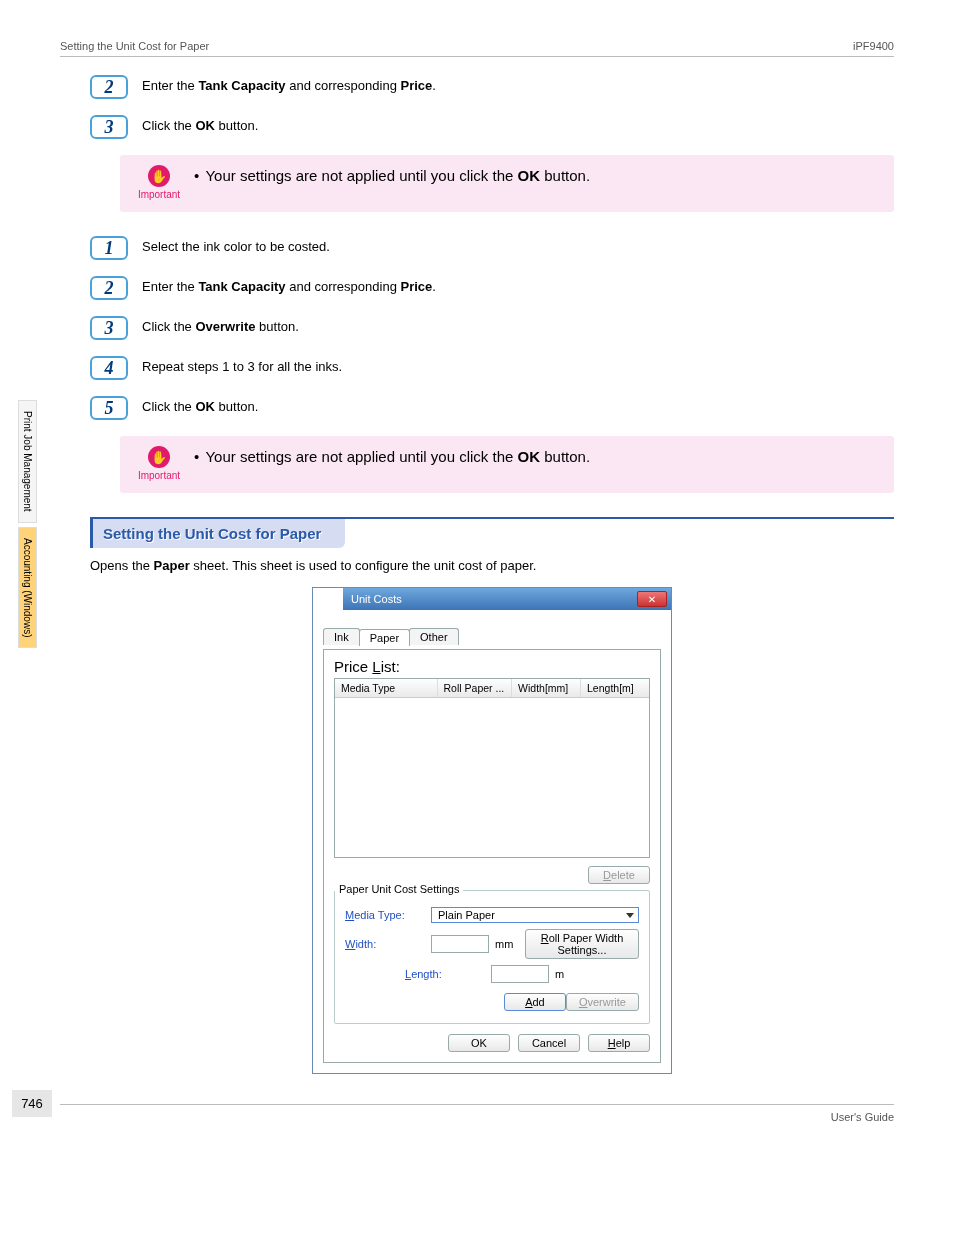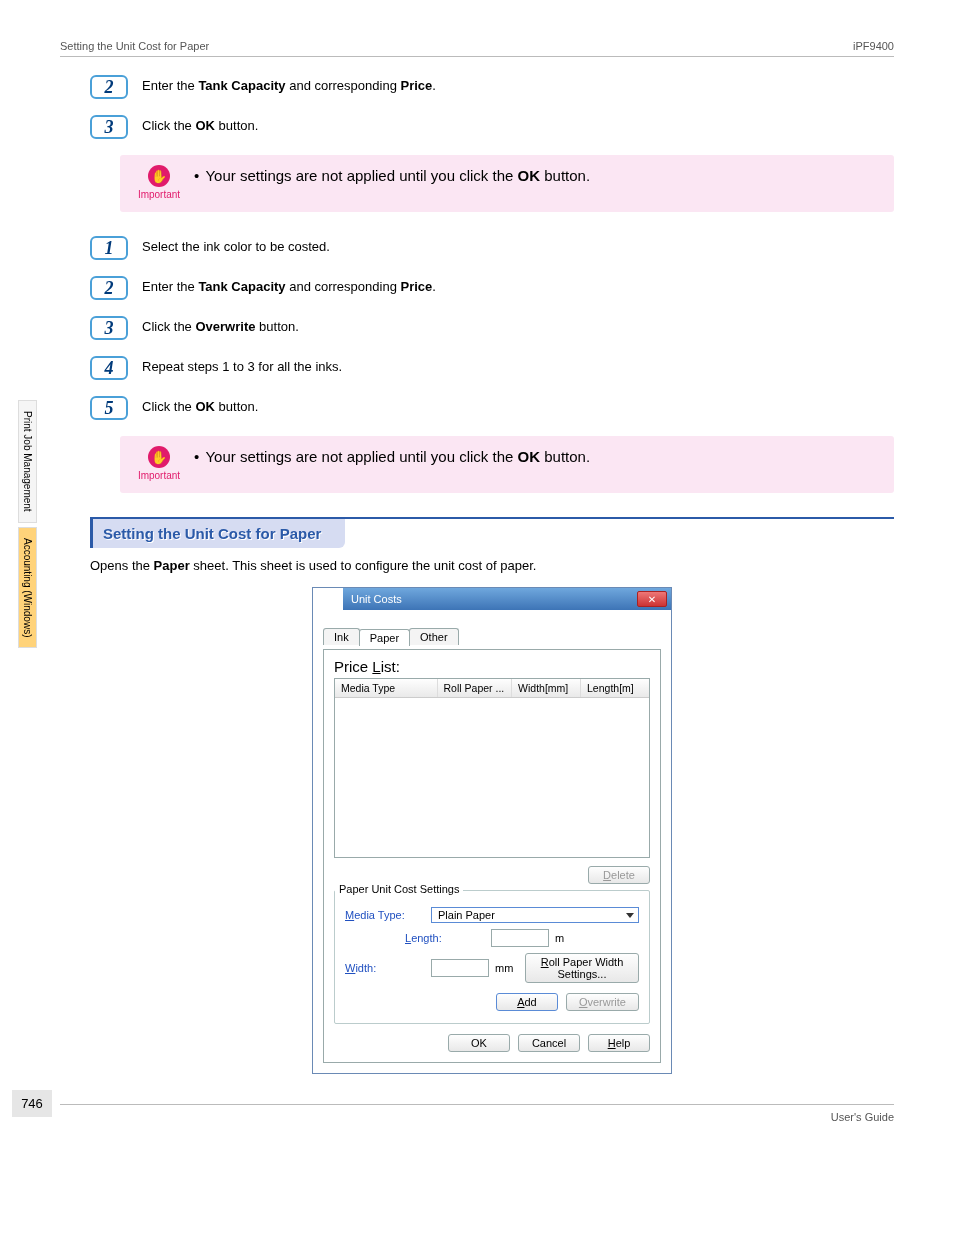--- a/index.html
+++ b/index.html
@@ -415,36 +415,36 @@
 
               <div class="frow">
                 <div class="flabel"><span class="ul">M</span><span>edia Type:</span></div>
                 <div class="fselect">
                   <span>Plain Paper</span>
                   <span class="caret"></span>
                 </div>
               </div>
 
               <div class="frow">
-                <div class="flabel"><span class="ul">L</span><span>ength:</span></div>
-                <div class="finput"></div>
-                <div class="funit">m</div>
-              </div>
-
-              <div class="frow">
                 <div class="flabel"><span class="ul">W</span><span>idth:</span></div>
                 <div class="finput"></div>
                 <div class="funit">mm</div>
                 <div class="win-btn" style="flex:1">
                   <span style="text-decoration:underline">R</span><span>oll Paper Width Settings...</span>
                 </div>
               </div>
 
-
-              <div class="row-right" style="gap:8px; margin-top:10px; margin-bottom:0;">
+              <div class="frow">
+                <div class="flabel"><span class="ul">L</span><span>ength:</span></div>
+                <div class="finput"></div>
+                <div class="funit">m</div>
+              </div>
+
+
+              <div class="row-right" style="gap:0; margin-top:10px; margin-bottom:0;">
                 <div class="win-btn btn-hl">
                   <span style="text-decoration:underline">A</span><span>dd</span>
                 </div>
                 <div class="win-btn disabled">
                   <span style="text-decoration:underline">O</span><span>verwrite</span>
                 </div>
               </div>
             </div>
 
             <div class="dlg-footer">

